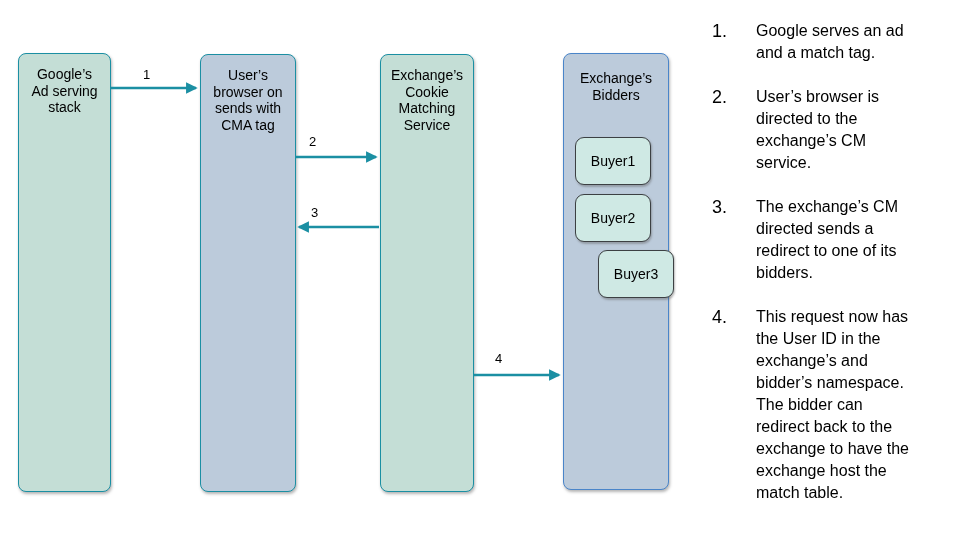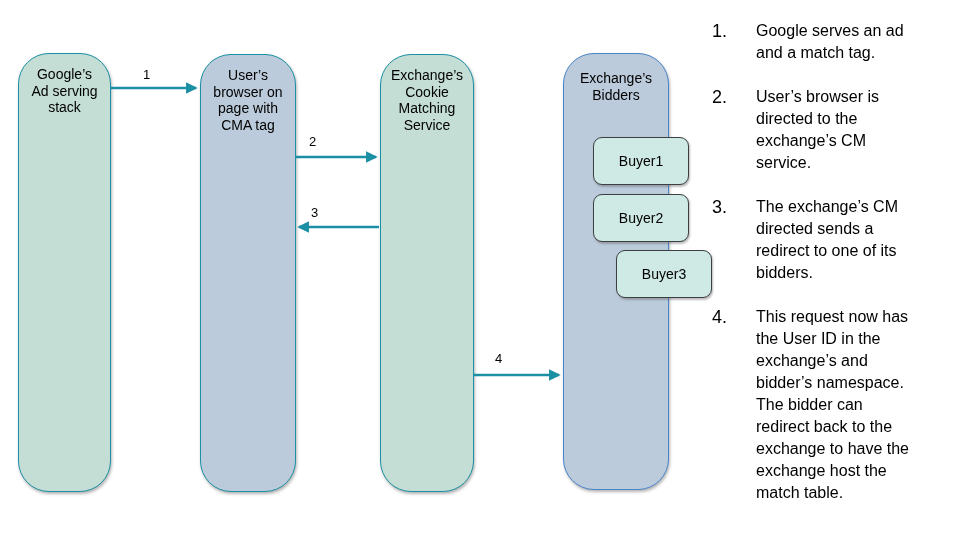--- a/index.html
+++ b/index.html
@@ -1,33 +1,33 @@
 <!DOCTYPE html>
 <html><head>
 <meta charset="utf-8">
 <style>
   html,body{margin:0;padding:0;background:#ffffff;}
   .canvas{
     position:relative;width:960px;height:540px;background:#ffffff;overflow:hidden;
     font-family:"Liberation Sans","DejaVu Sans",sans-serif;color:#000;
   }
   .node{
-    position:absolute;border-radius:31px;border:1.6px solid #1b8fa3;
+    position:absolute;border-radius:8px;border:1.6px solid #1b8fa3;
     box-sizing:border-box;box-shadow:1px 2px 3px rgba(90,90,90,0.45);
   }
   .node.green{background:#c4ded6;}
   .node.blue{background:#bccbdb;}
   .node.bidders{border-color:#4a85c9;}
   .node-label{
     padding-top:12px;text-align:center;font-size:14px;line-height:16.5px;
     white-space:pre-line;color:#000;
   }
   .bidders .node-label{padding-top:16px;}
   .buyer{
-    position:absolute;left:29px;width:96px;height:48px;border-radius:9px;
+    position:absolute;left:11px;width:76px;height:48px;border-radius:9px;
     background:#cfe9e4;border:1.2px solid #3c4043;box-sizing:border-box;
     display:flex;align-items:center;justify-content:center;
     box-shadow:1px 1.5px 2px rgba(90,90,90,0.4);
     font-size:14px;
   }
   .arrows{position:absolute;left:0;top:0;pointer-events:none;}
   .arrow-num{position:absolute;font-size:13px;line-height:16px;color:#000;}
   .steps{position:absolute;left:712px;top:20px;width:246px;}
   .step{display:flex;margin-bottom:22px;}
   .step-num{width:44px;flex:0 0 44px;font-size:18px;line-height:22px;}
@@ -40,21 +40,21 @@
 
   <div class="node green" style="left:18px;top:53px;width:93px;height:439px;">
     <div class="node-label">Google’s
 Ad serving
 stack</div>
   </div>
 
   <div class="node blue" style="left:200px;top:54px;width:96px;height:438px;">
     <div class="node-label">User’s
 browser on
-page with
+sends with
 CMA tag</div>
   </div>
 
   <div class="node green" style="left:380px;top:54px;width:94px;height:438px;">
     <div class="node-label">Exchange’s
 Cookie
 Matching
 Service</div>
   </div>
 

